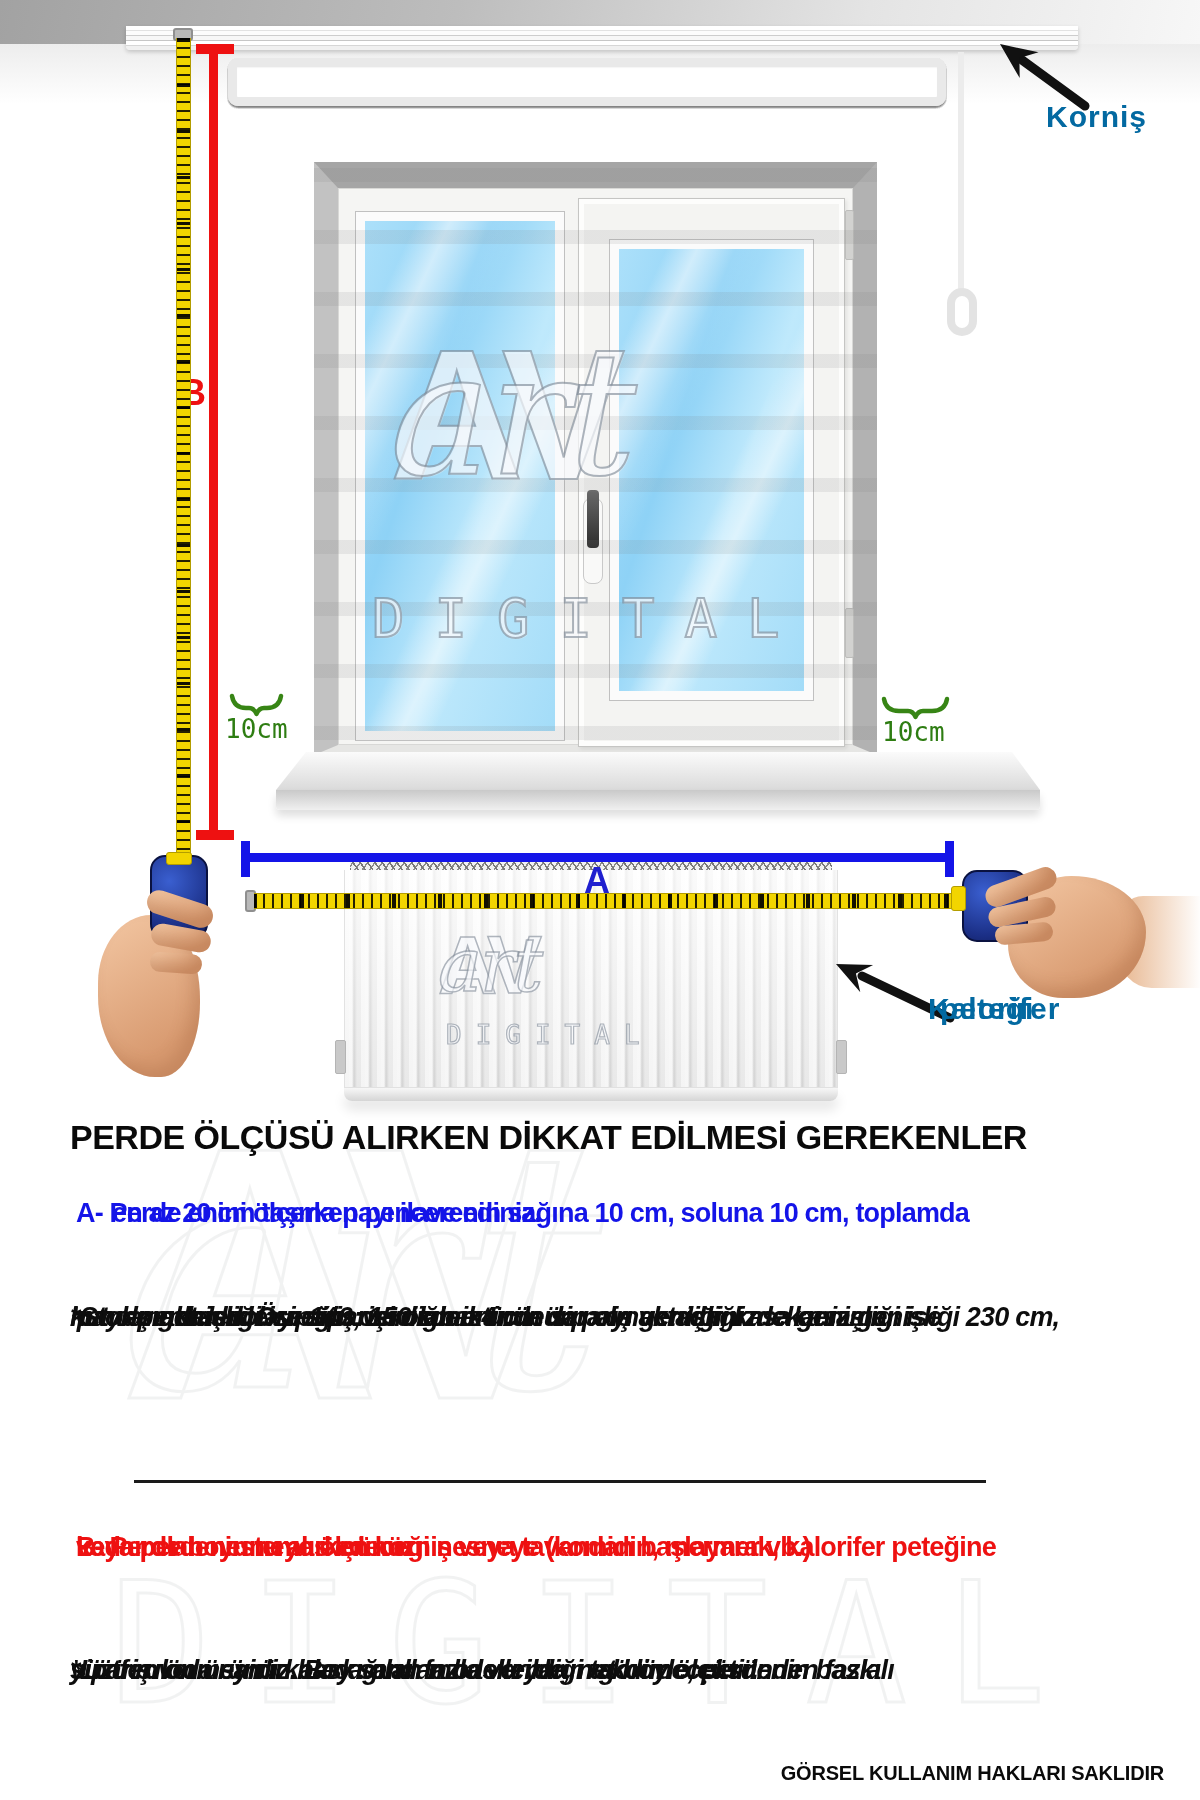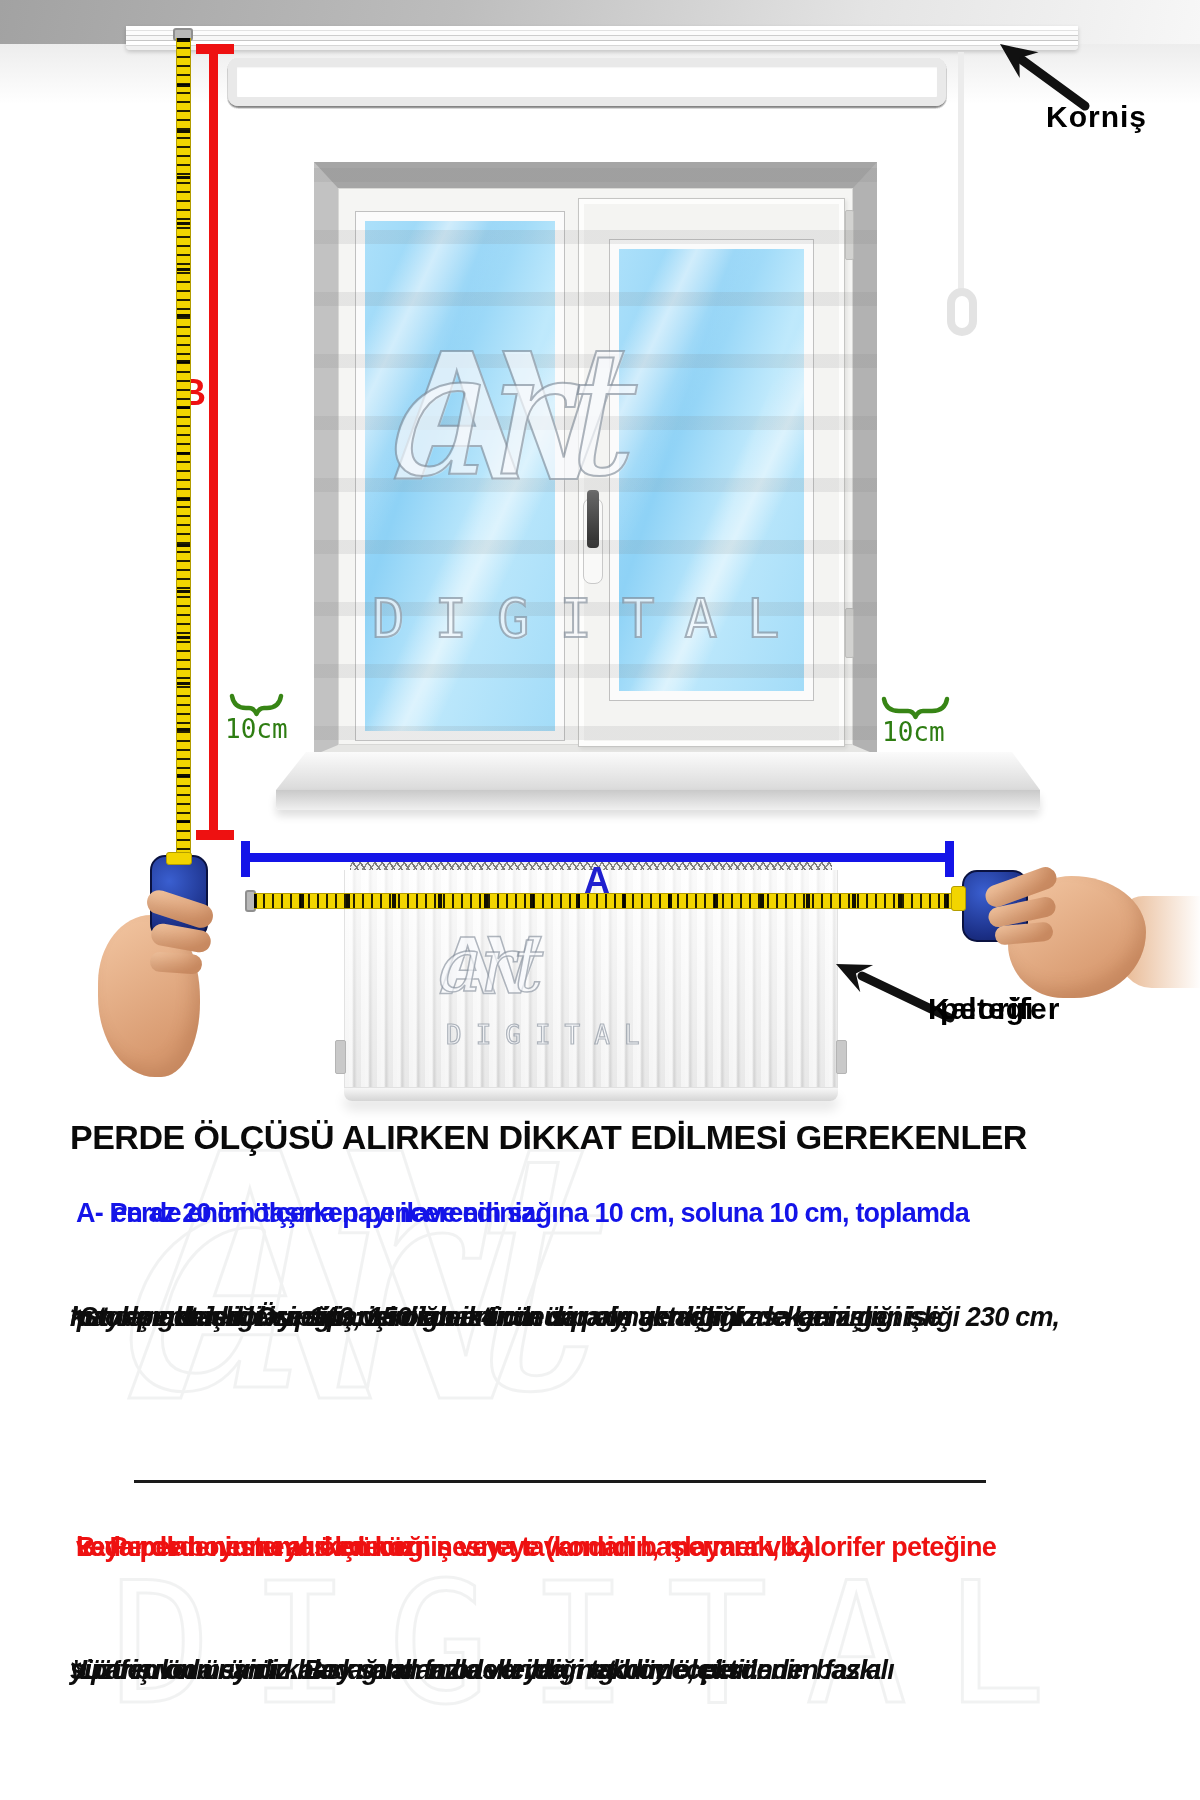--- a/index.html
+++ b/index.html
@@ -141,21 +141,21 @@
   .hand-l-f3{left:150px;top:953px;width:52px;height:20px;transform:rotate(4deg);}
   .hand-r-palm{left:1008px;top:876px;width:138px;height:122px;
     border-radius:46% 54% 52% 40%/50% 46% 54% 44%;}
   .hand-r-f1{left:984px;top:876px;width:74px;height:22px;transform:rotate(-20deg);}
   .hand-r-f2{left:988px;top:902px;width:68px;height:20px;transform:rotate(-12deg);}
   .hand-r-f3{left:995px;top:924px;width:58px;height:19px;transform:rotate(-5deg);}
   .hand-r-arm{left:1118px;top:896px;width:84px;height:92px;border-radius:30% 0 0 40%;
     background:linear-gradient(to right,#e7b58d,rgba(231,181,141,0));box-shadow:none;}
 
   
-  .callout{color:#000000;font-weight:800;font-size:30px;letter-spacing:1px;line-height:34px;}
+  .callout{color:#0369a1;font-weight:800;font-size:30px;letter-spacing:1px;line-height:34px;}
   .kornis-label{left:1046px;top:100px;}
   .kalorifer-label{left:928px;top:992px;}
   .kalorifer-label .l2{position:static;display:block;padding-left:12px;}
   .svg-overlay{left:0;top:0;width:1200px;height:1800px;pointer-events:none;}
 
   
   .margin-label{font-family:"DejaVu Sans Mono",monospace;font-size:26px;color:#2e7d12;}
   .margin-left{left:225px;top:714px;}
   .margin-right{left:882px;top:717px;}
 
@@ -306,14 +306,15 @@
     <span class="txt-line">veya perdenin temas edeceği nesneye (komidin, mermer vb.)</span>
     <span class="txt-line">kadar olan nesneye ölçünüz.</span>
   </div>
 
   <div class="note note-b">
     <span class="txt-line">*Lütfen ön ürünün baskı olan modellerde, net boy ölçüsünden fazla</span>
     <span class="txt-line">sipariş vermeyiniz. Boy sarılı fazla verildiği takdirde, perdenin baskılı</span>
     <span class="txt-line">yüzü ruloda sarılı kalacağından baskı yarım görünecektir.</span>
   </div>
 
+  <div class="footer">GÖRSEL KULLANIM HAKLARI SAKLIDIR</div>
 
 </div>
 
 </body></html>

